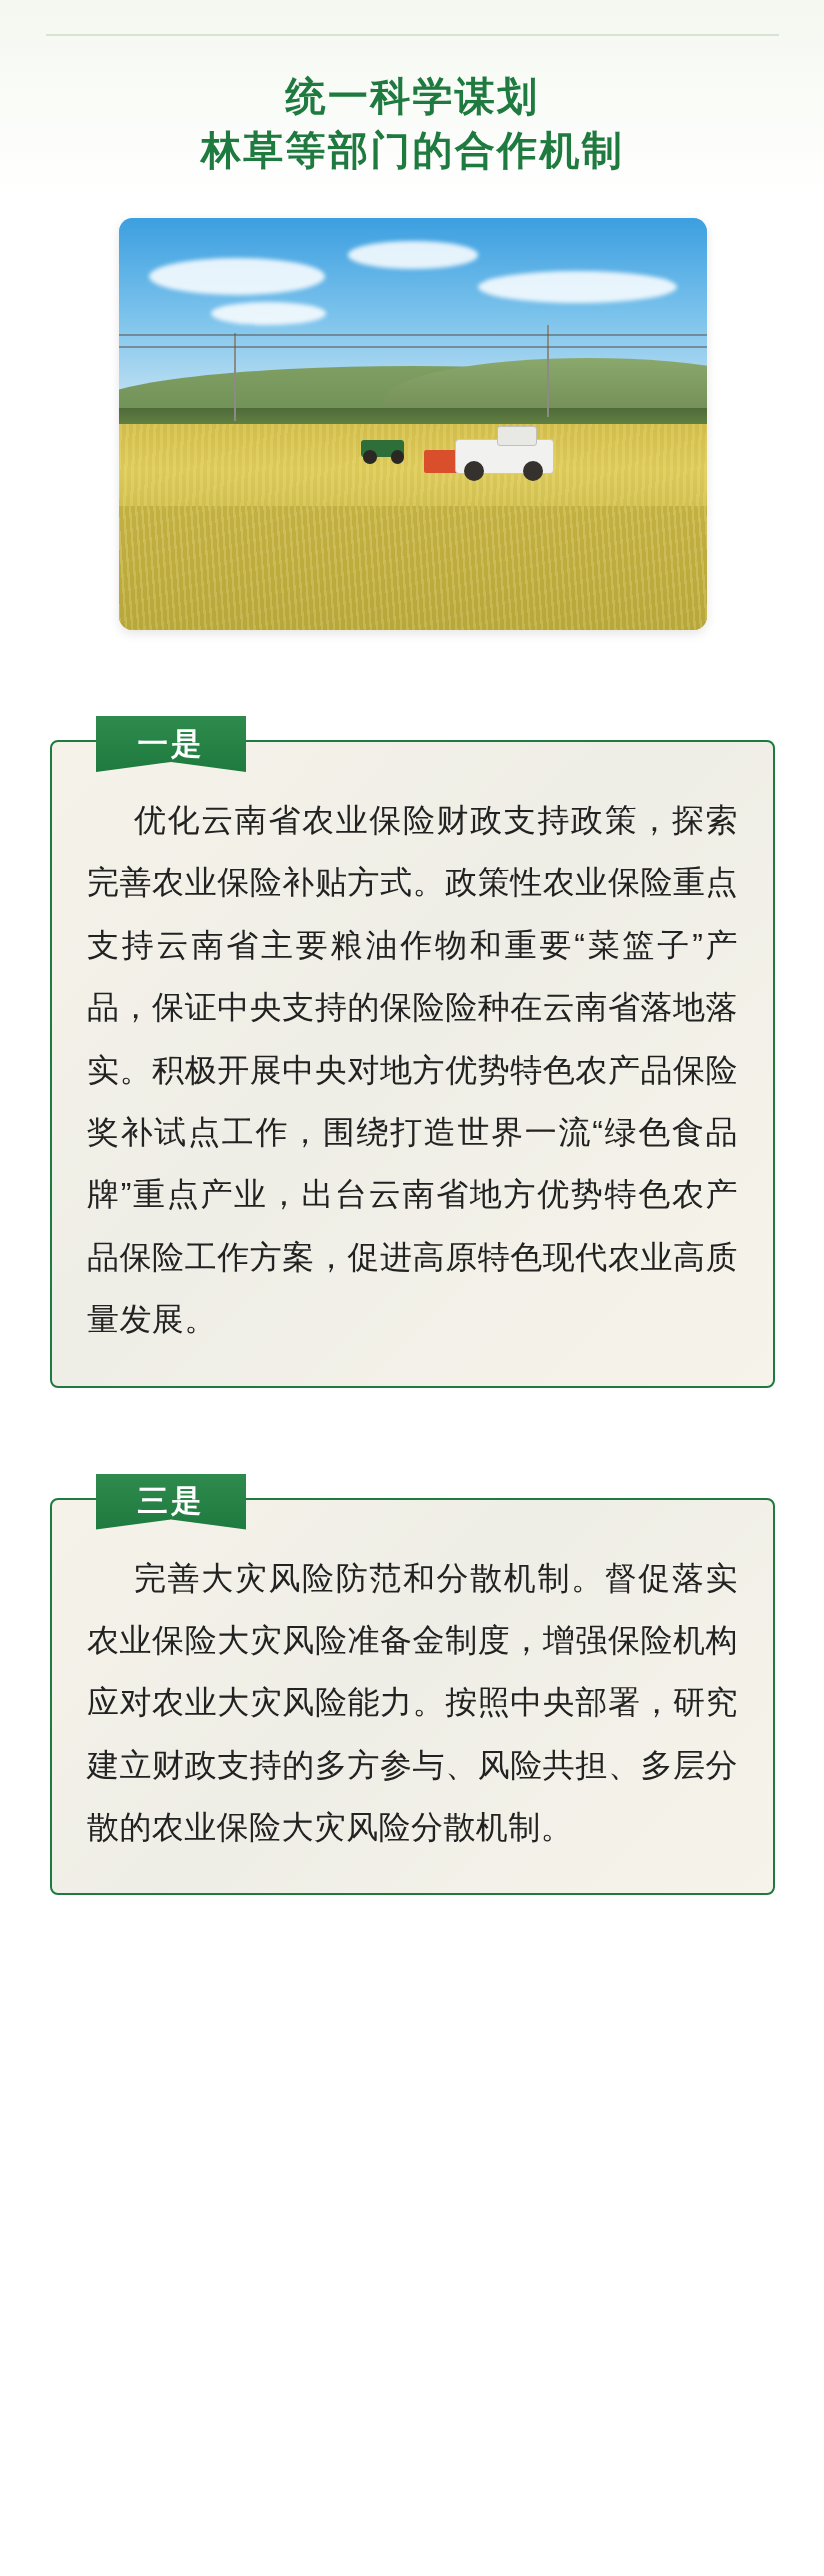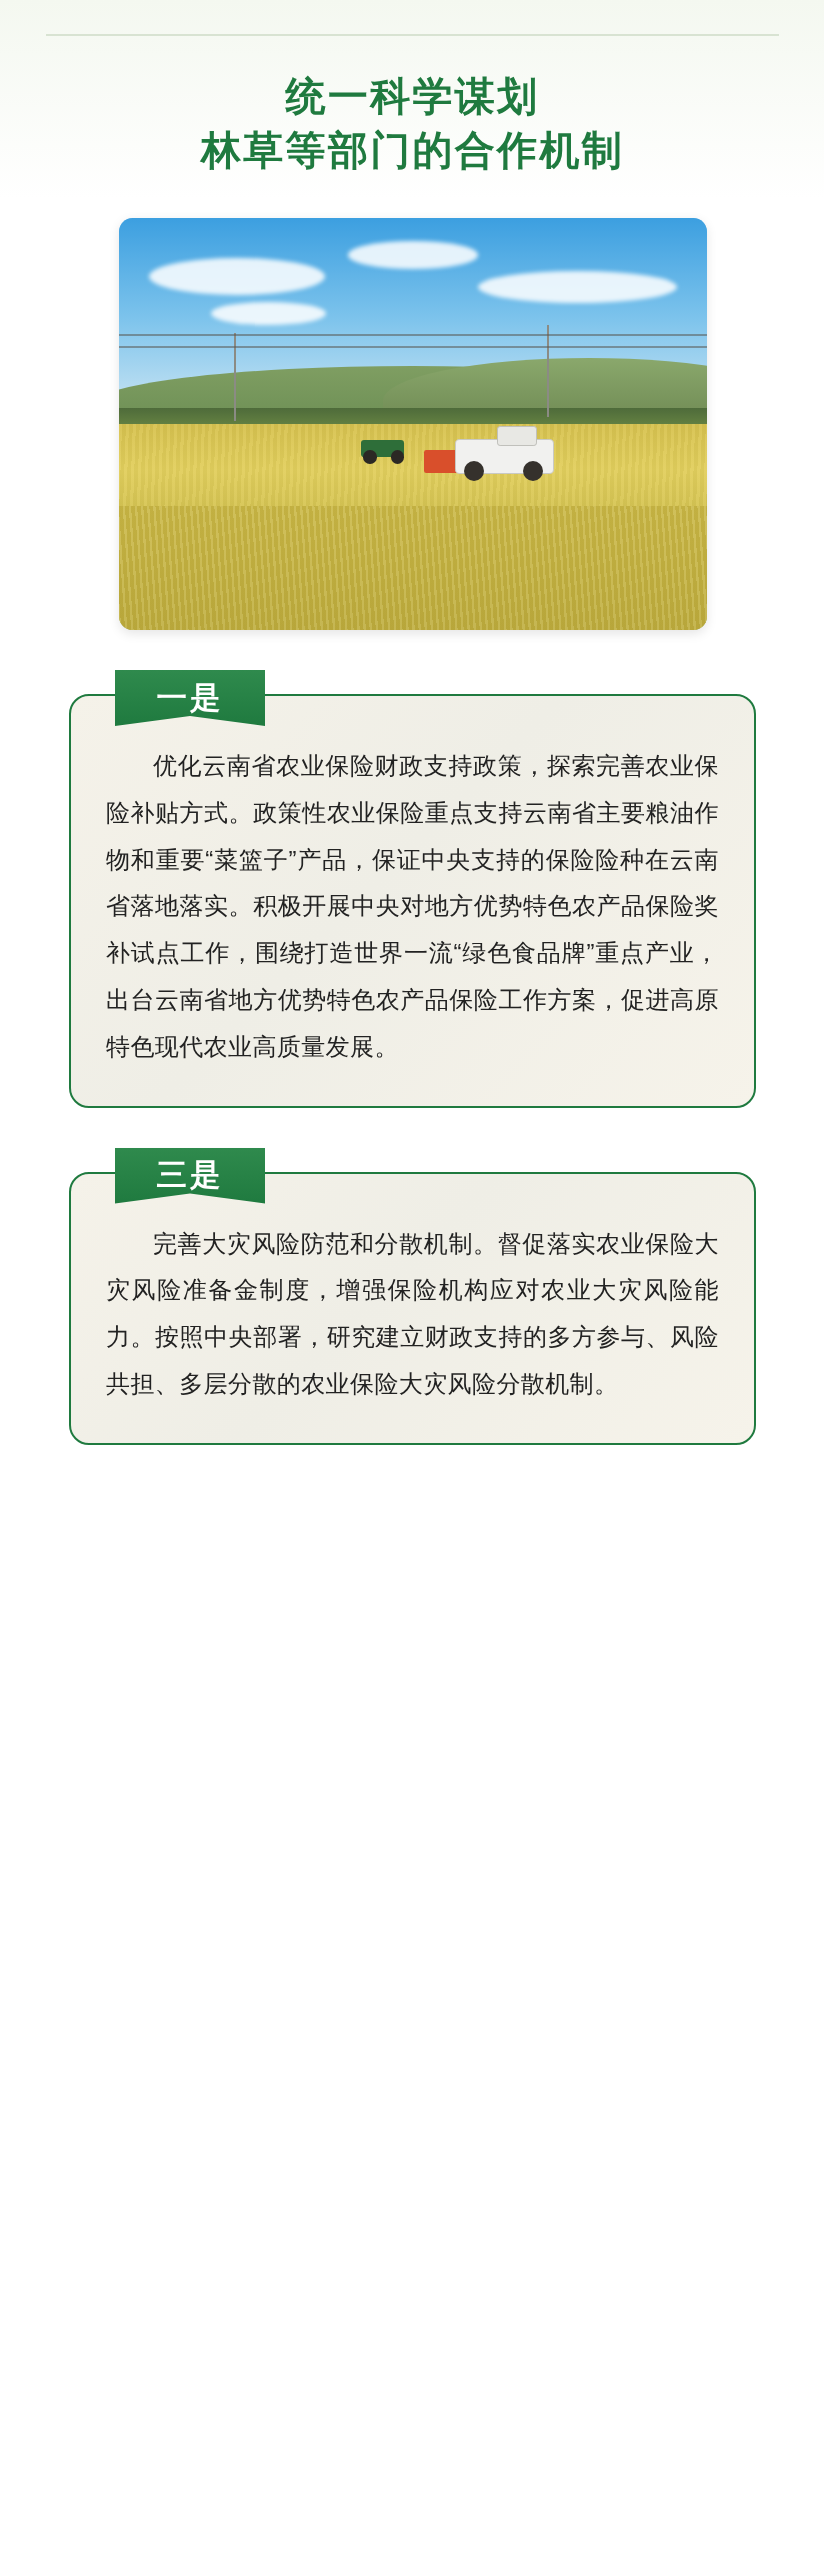--- a/index.html
+++ b/index.html
@@ -22,21 +22,21 @@
     position: absolute;
     top: 34px;
     left: 46px;
     right: 46px;
     height: 1.5px;
     background: #d8e3d2;
   }
 
   .page {
     width: 825px;
-    padding: 0 69px;
+    padding: 0 50px;
     margin: 0 auto;
     position: relative;
   }
 
   
   .title-block {
     padding-top: 69px;
     text-align: center;
   }
   .title-line {
@@ -212,23 +212,23 @@
     left: 0; right: 0;
     top: 116px;
     height: 1.5px;
     background: rgba(90,90,85,0.55);
   }
   .hero .wire2 { top: 128px; }
 
   
   .card {
     position: relative;
-    margin-top: 64px;
+    margin-top: 110px;
     border: 2.3px solid #1f7a3f;
-    border-radius: 20px;
+    border-radius: 8px;
     background: linear-gradient(135deg, #f5f2e9 0%, #efeee6 45%, #f6f3ea 100%);
     padding: 47px 35px 35px 35px;
   }
   .card:first-of-type { margin-top: 73px; }
 
   .ribbon {
     position: absolute;
     top: -26px;
     left: 44px;
     width: 150px;
@@ -239,21 +239,21 @@
     font-weight: bold;
     letter-spacing: 3.1px;
     display: flex;
     align-items: center;
     justify-content: center;
     clip-path: polygon(0 0, 100% 0, 100% 100%, 50% 82%, 0 100%);
     box-shadow: 0 2.3px 4.6px rgba(0,0,0,0.12);
   }
 
   .card-text {
-    font-size: 24px;
+    font-size: 32px;
     line-height: 1.95;
     color: #222222;
     text-align: justify;
     text-indent: 47px;
     letter-spacing: 0.4px;
   }
 
   .bottom-space { height: 92px; }
 </style>
 </head>

